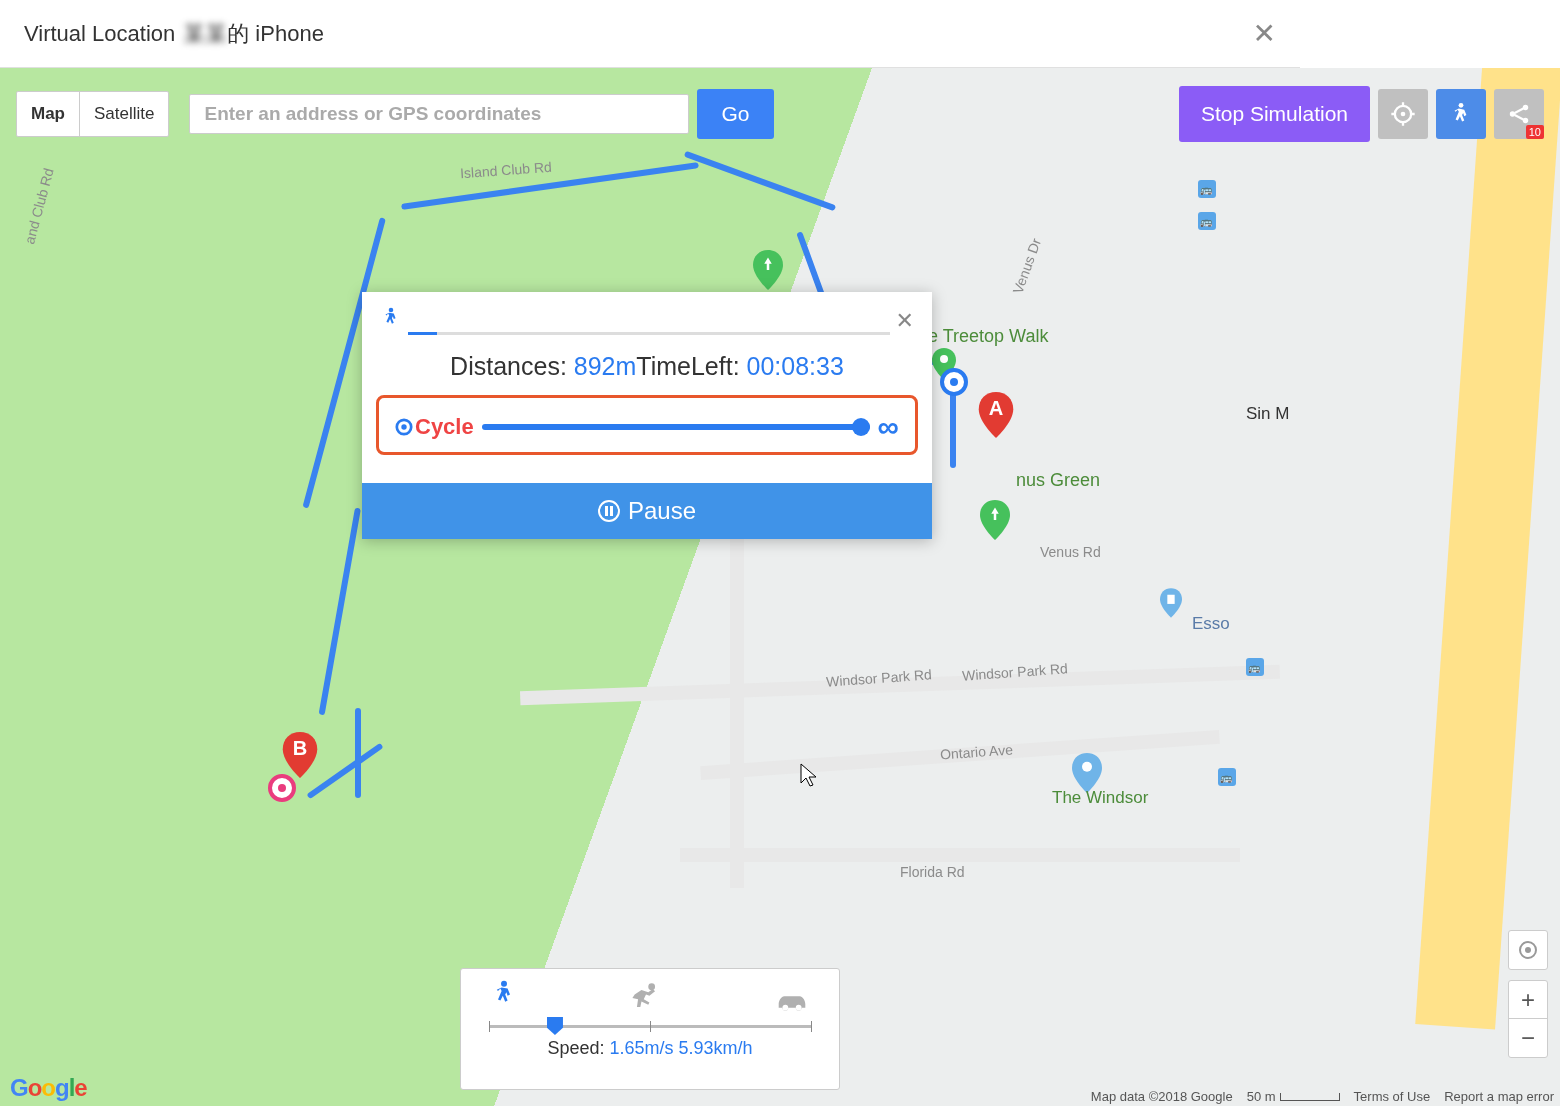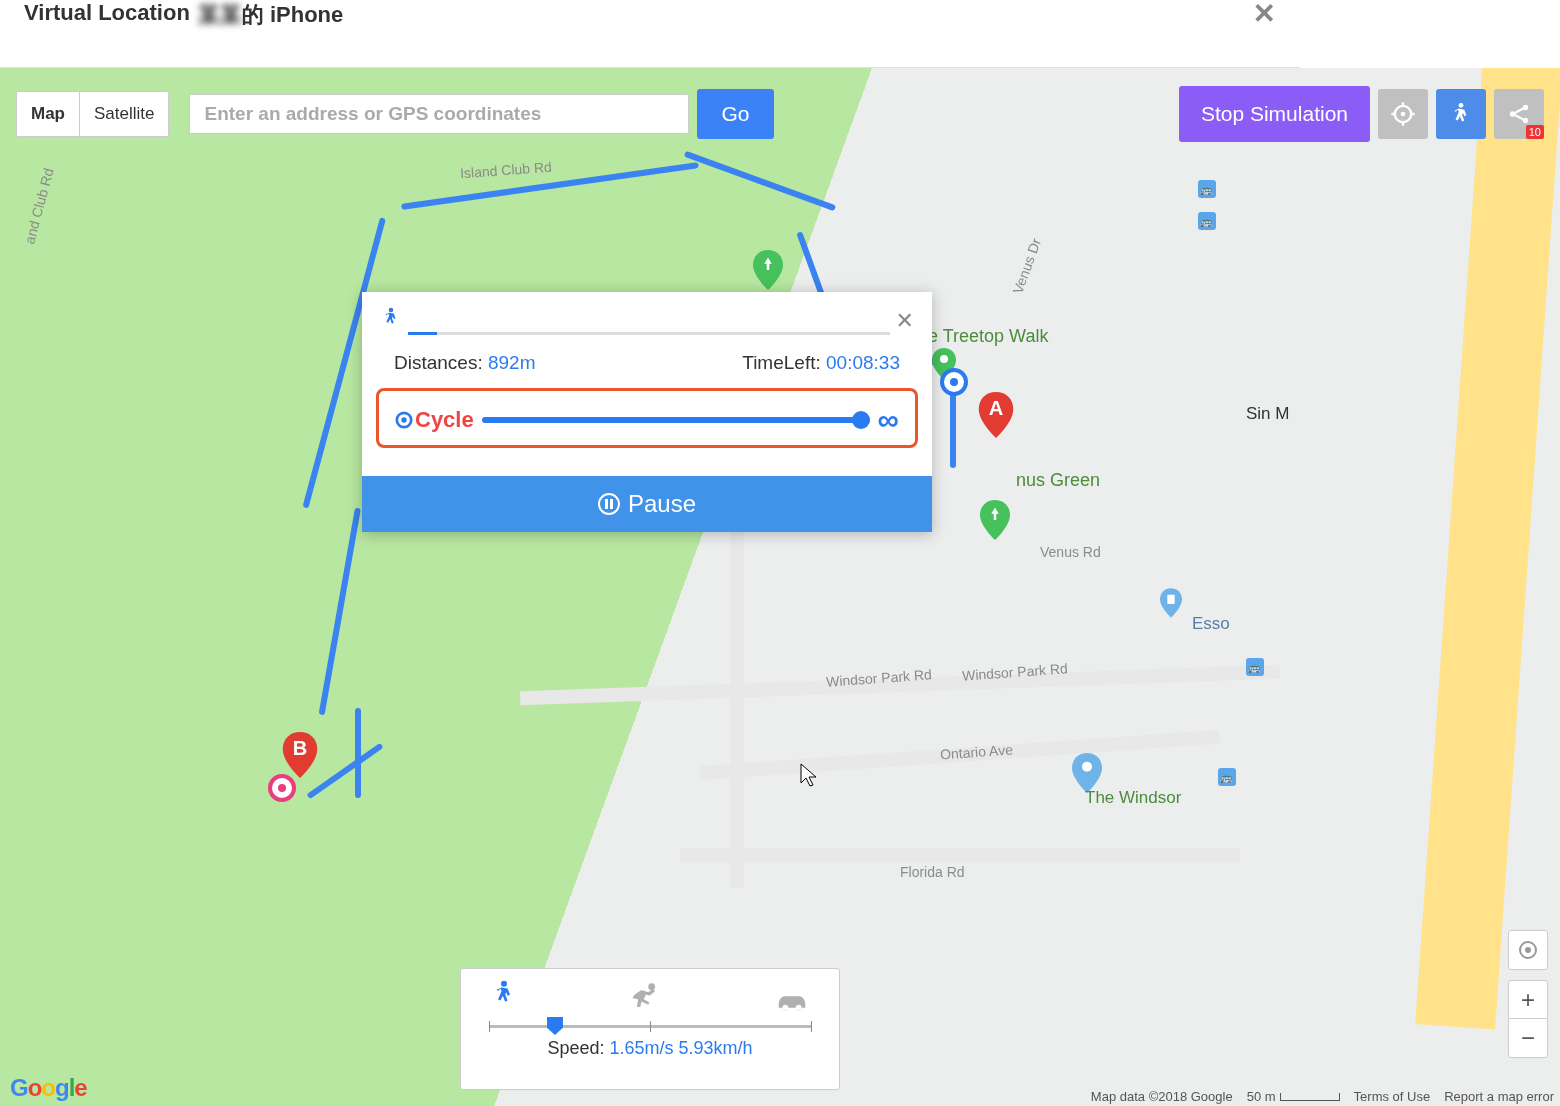--- a/index.html
+++ b/index.html
@@ -1,19 +1,19 @@
 <!DOCTYPE html>
 <html><head>
 <meta charset="utf-8">
 <style>
 * { box-sizing: border-box; margin: 0; padding: 0; font-family: Arial, Helvetica, sans-serif; }
 body { width: 1300px; height: 920px; overflow: hidden; background: #fff; }
 
 
-.header { height: 68px; display: flex; align-items: flex-start; padding: 0 24px; border-bottom: 1px solid #e0e0e0; font-weight: bold; }
+.header { height: 68px; display: flex; align-items: center; padding: 0 24px; border-bottom: 1px solid #e0e0e0; }
 .header-title { font-size: 22px; color: #333; }
 .header-device { font-size: 22px; color: #333; margin-left: 8px; }
 .header-device .blur { filter: blur(3px); }
 .header-close { margin-left: auto; font-size: 28px; color: #888; cursor: pointer; line-height: 1; }
 
 
 .toolbar { position: absolute; top: 86px; left: 16px; right: 16px; display: flex; align-items: center; gap: 8px; z-index: 20; }
 .map-toggle { display: flex; background: #fff; border: 1px solid #ccc; border-radius: 2px; overflow: hidden; }
 .map-toggle-btn { padding: 12px 14px; font-size: 17px; color: #333; cursor: pointer; }
 .map-toggle-btn.active { font-weight: bold; }
@@ -55,21 +55,21 @@
 .poi-pin svg { width: 100%; height: 100%; }
 
 
 .sim-panel { position: absolute; top: 292px; left: 362px; width: 570px; background: #fff; box-shadow: 0 2px 14px rgba(0,0,0,0.25); z-index: 30; }
 .sim-top { padding: 14px 18px 0 18px; }
 .progress-row { display: flex; align-items: flex-end; gap: 6px; }
 .walk-icon-small { color: #2a7bf0; }
 .progress-track { flex: 1; height: 3px; background: #ddd; position: relative; margin-bottom: 3px; }
 .progress-fill { position: absolute; left: 0; top: 0; bottom: 0; width: 6%; background: #2a7bf0; }
 .sim-close { color: #888; font-size: 22px; cursor: pointer; padding-bottom: 4px; }
-.info-row { display: flex; justify-content: space-between; padding: 14px 32px; font-size: 19px; }
+.info-row { display: flex; justify-content: center; padding: 14px 18px; font-size: 25px; }
 .info-row .label { color: #333; }
 .info-row .val { color: #2a7bf0; }
 .cycle-box { margin: 0 14px; border: 3px solid #e8572c; border-radius: 8px; padding: 14px 16px 10px 16px; }
 .cycle-row { display: flex; align-items: center; gap: 8px; }
 .cycle-label { color: #ef4444; font-size: 22px; font-weight: bold; display: flex; align-items: center; gap: 2px; }
 .cycle-track { flex: 1; height: 6px; background: #2a7bf0; border-radius: 3px; position: relative; }
 .cycle-handle { position: absolute; right: 0; top: -6px; width: 18px; height: 18px; background: #2a7bf0; border-radius: 50%; }
 .infinity-icon { font-size: 30px; color: #2a7bf0; font-weight: bold; line-height: 1; }
 .cycle-hint { text-align: center; color: #888; font-size: 18px; margin-top: 10px; font-style: italic; }
 .pause-btn { width: 100%; background: #4093e8; color: #fff; font-size: 24px; border: none; padding: 14px 0; margin-top: 28px; cursor: pointer; display: flex; align-items: center; justify-content: center; gap: 8px; }
@@ -188,21 +188,21 @@
         <text x="12" y="16" text-anchor="middle" fill="#fff" font-size="14" font-weight="bold">B</text>
       </svg>
   </div>
   <div style="position:absolute; top:706px; left:268px; width:28px; height:28px; border:4px solid #ea3c7e; border-radius:50%; background:#fff;">
     <div style="position:absolute; inset:6px; background:#ea3c7e; border-radius:50%;"></div>
   </div>
 
   <div class="map-label" style="top:236px; left:562px;">Windsor Nature Park</div>
   <div class="map-label" style="top:258px; left:856px;">Macritchie Treetop Walk</div>
   <div class="map-label" style="top:402px; left:1016px;">nus Green</div>
-  <div class="map-label" style="top:720px; left:1085px; font-size:17px;">The Windsor</div>
+  <div class="map-label" style="top:720px; left:1052px; font-size:17px;">The Windsor</div>
   <div class="map-label" style="top:546px; left:1192px; color:#5a7ba8; font-size:17px;">Esso</div>
   <div class="road-label" style="top:336px; left:1246px; color:#333; font-size:17px;">Sin M</div>
 
   <div class="road-label" style="top:94px; left:460px; transform:rotate(-4deg);">Island Club Rd</div>
   <div class="road-label" style="top:130px; left:0px; transform:rotate(-75deg);">and Club Rd</div>
   <div class="road-label" style="top:190px; left:998px; transform:rotate(-70deg);">Venus Dr</div>
   <div class="road-label" style="top:476px; left:1040px;">Venus Rd</div>
   <div class="road-label" style="top:602px; left:826px; transform:rotate(-4deg);">Windsor Park Rd</div>
   <div class="road-label" style="top:596px; left:962px; transform:rotate(-4deg);">Windsor Park Rd</div>
   <div class="road-label" style="top:676px; left:940px; transform:rotate(-4deg);">Ontario Ave</div>

